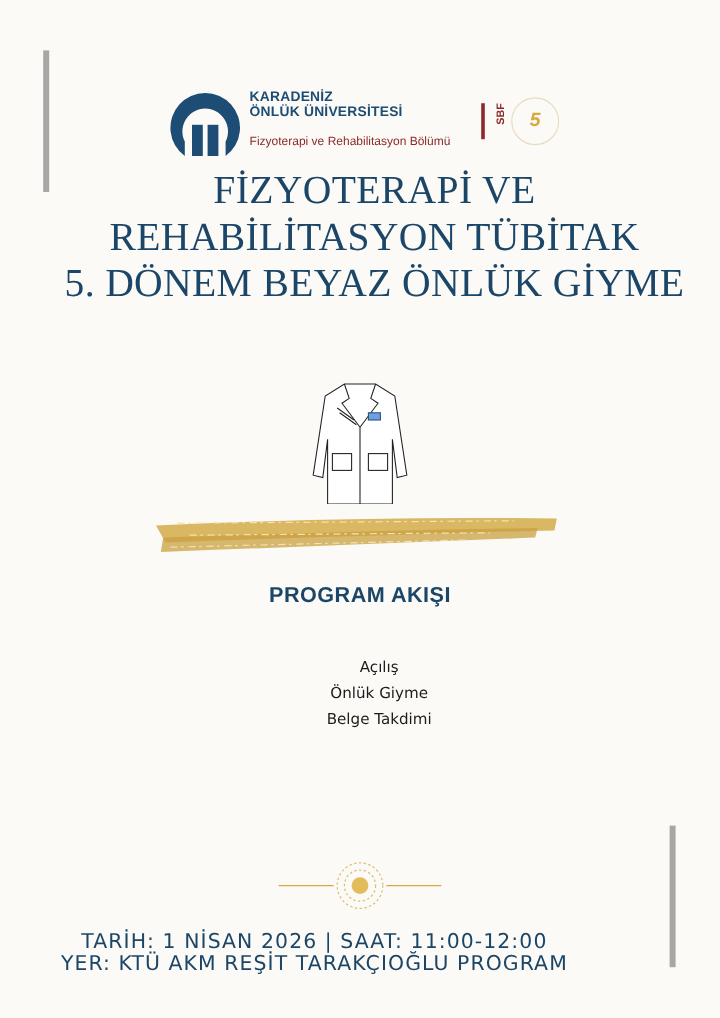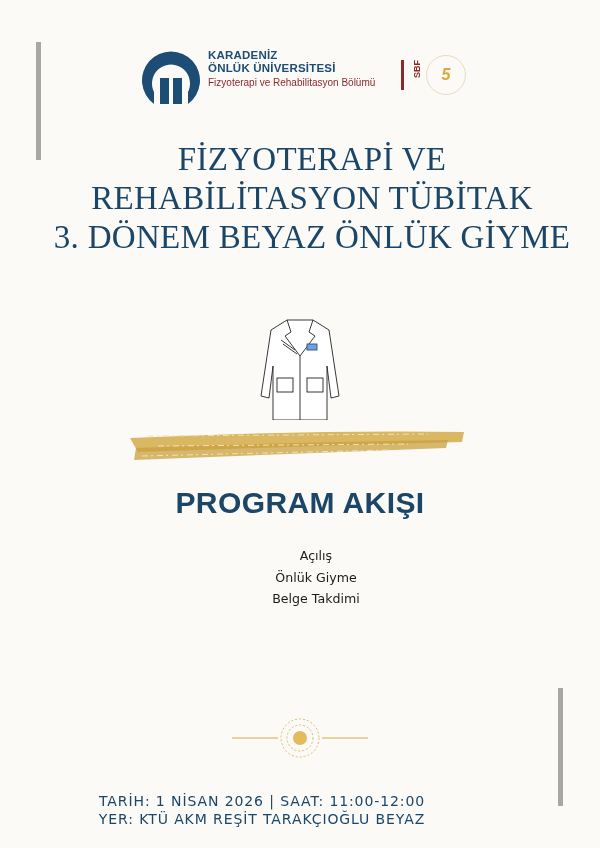--- a/index.html
+++ b/index.html
@@ -1,44 +1,44 @@
 <!DOCTYPE html>
 <html><head>
 <meta charset="utf-8">
 <style>
   html, body { margin:0; padding:0; }
   body { width:600px; height:848px; background:#fbfaf6; position:relative; overflow:hidden; font-family:"Liberation Sans", sans-serif; }
   .bar { position:absolute; width:5px; background:#a7a7a5; }
   #bar-left { left:36px; top:42px; height:118px; }
   #bar-right { left:558px; top:688px; height:118px; }
 
-  .header { position:absolute; left:136px; top:38px; width:330px; height:78px; }
+  .header { position:absolute; left:136px; top:64px; width:330px; height:78px; }
   .ktu-logo { position:absolute; left:0; top:2px; width:70px; height:70px; }
   .ktu-text { position:absolute; left:72px; top:11px; }
   .ktu-name { color:#1d4c74; font-weight:bold; font-size:11.5px; line-height:13px; letter-spacing:0.2px; }
-  .ktu-dept { color:#8c2a2a; font-size:10px; line-height:14px; margin-top:1px; }
+  .ktu-dept { color:#8c2a2a; font-size:10px; line-height:14px; margin-top:11px; }
   .sbf-divider { position:absolute; left:265px; top:22px; width:3px; height:30px; background:#8c2a2a; }
   .sbf-label { position:absolute; left:269px; top:26px; color:#8c2a2a; font-weight:bold; font-size:9px; transform:rotate(-90deg); transform-origin:center; width:24px; text-align:center; }
   .anniv-badge { position:absolute; left:290px; top:17px; width:40px; height:40px; border-radius:50%; border:1.5px solid #e8dcc0; box-sizing:border-box; display:flex; align-items:center; justify-content:center; color:#d6a93b; font-weight:bold; font-size:16px; font-style:italic; }
 
   .title { position:absolute; left:0; top:140px; width:600px; text-align:center; font-family:"Liberation Serif", "DejaVu Serif", serif; color:#1b4668; font-size:33px; line-height:39px; letter-spacing:0.3px; }
   .title div { white-space:nowrap;margin-left:24px; }
 
   .coat { position:absolute; left:255px; top:316px; width:90px; height:104px; }
 
   .brush { position:absolute; left:128px; top:428px; width:340px; height:40px; }
 
-  .program-heading { position:absolute; left:0; top:486px; width:600px; text-align:center; color:#1b4668; font-weight:bold; font-size:30px; letter-spacing:0.4px; }
+  .program-heading { position:absolute; left:0; top:486px; width:600px; text-align:center; color:#1b4668; font-weight:bold; font-size:18px; letter-spacing:0.4px; }
 
   .program-list { position:absolute; left:0; top:529px; width:600px; text-align:center; margin:16px; padding:0; list-style:none; font-family:"DejaVu Sans", sans-serif; }
   .program-list li { font-size:12.6px; color:#1c1c1c; height:21.5px; line-height:21.5px; white-space:nowrap; }
 
   .ornament { position:absolute; left:232px; top:708px; width:136px; height:60px; }
 
-  .event-info { position:absolute; left:0; top:776px; width:524px; text-align:center; font-family:"DejaVu Sans", sans-serif; color:#1b4668; font-size:14px; line-height:18px; letter-spacing:0.9px;margin-top:16px; }
+  .event-info { position:absolute; left:0; top:776px; width:524px; text-align:center; font-family:"DejaVu Sans", sans-serif; color:#1b4668; font-size:17px; line-height:18px; letter-spacing:0.9px; }
 </style>
 </head>
 <body>
 
 <div class="bar" id="bar-left"></div>
 <div class="bar" id="bar-right"></div>
 
 <div class="header">
   <svg class="ktu-logo" viewBox="0 0 70 70">
     <path d="M18 64 A29 29 0 1 1 52 64 L52 52 A19 19 0 1 0 18 52 Z" fill="#1d4c74"></path>
@@ -51,21 +51,21 @@
     <div class="ktu-dept">Fizyoterapi ve Rehabilitasyon Bölümü</div>
   </div>
   <div class="sbf-divider"></div>
   <div class="sbf-label">SBF</div>
   <div class="anniv-badge">5</div>
 </div>
 
 <div class="title">
   <div>FİZYOTERAPİ VE</div>
   <div>REHABİLİTASYON TÜBİTAK</div>
-  <div>3. DÖNEM BEYAZ ÖNLÜK GİYME</div>
+  <div>5. DÖNEM BEYAZ ÖNLÜK GİYME</div>
 </div>
 
 <svg class="coat" viewBox="0 0 90 104" fill="#fff" stroke="#222" stroke-width="0.9">
   <path d="M32 4 L58 4 L74 14 L84 80 L76 82 L72 50 L72 104 L18 104 L18 50 L14 82 L6 80 L16 14 Z"></path>
   <path d="M32 4 L36 16 L30 20 L45 40 M58 4 L54 16 L60 20 L45 40" fill="none"></path>
   <path d="M45 40 L45 104" fill="none"></path>
   <path d="M26 24 L40 34 M28 28 L42 38" fill="none"></path>
   <rect x="22" y="62" width="16" height="14" fill="none"></rect>
   <rect x="52" y="62" width="16" height="14" fill="none"></rect>
   <rect x="52" y="28" width="10" height="6" fill="#6fa0e0" stroke="#2a4f80"></rect>
@@ -90,14 +90,14 @@
   <line x1="90" y1="30" x2="136" y2="30" stroke="#d4aa48" stroke-width="1"></line>
   <circle cx="68" cy="30" r="7" fill="#e2bb5a"></circle>
   <g stroke="#d9bd70" stroke-width="1" fill="none" stroke-dasharray="2 2">
     <circle cx="68" cy="30" r="13"></circle>
     <circle cx="68" cy="30" r="19"></circle>
   </g>
 </svg>
 
 <div class="event-info">
   <div>TARİH: 1 NİSAN 2026 | SAAT: 11:00-12:00</div>
-  <div>YER: KTÜ AKM REŞİT TARAKÇIOĞLU BEYAZ</div>
+  <div>YER: KTÜ AKM REŞİT TARAKÇIOĞLU PROGRAM</div>
 </div>
 
 </body></html>

